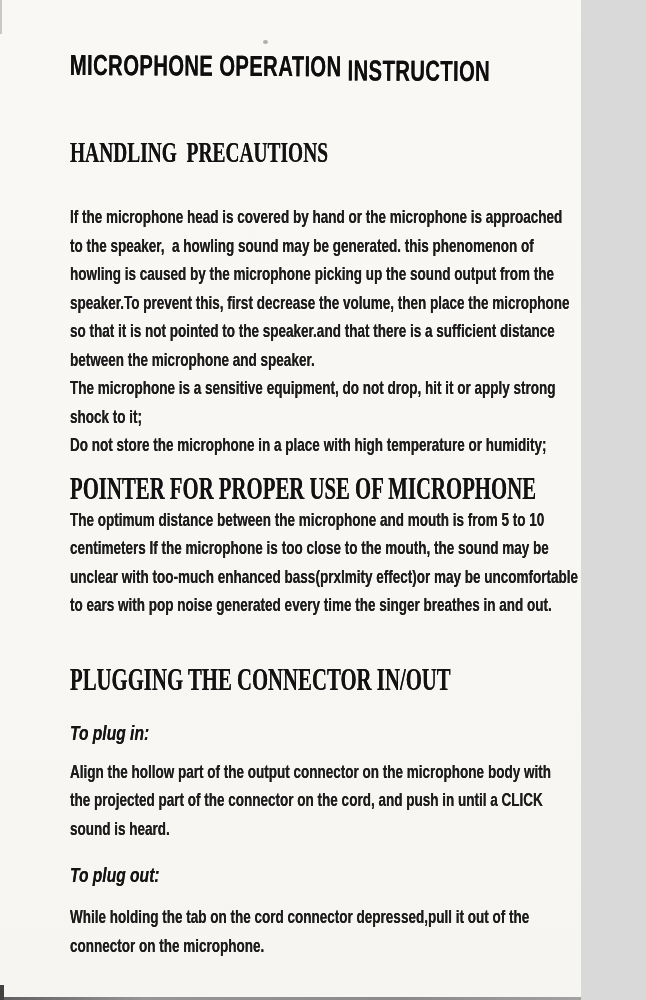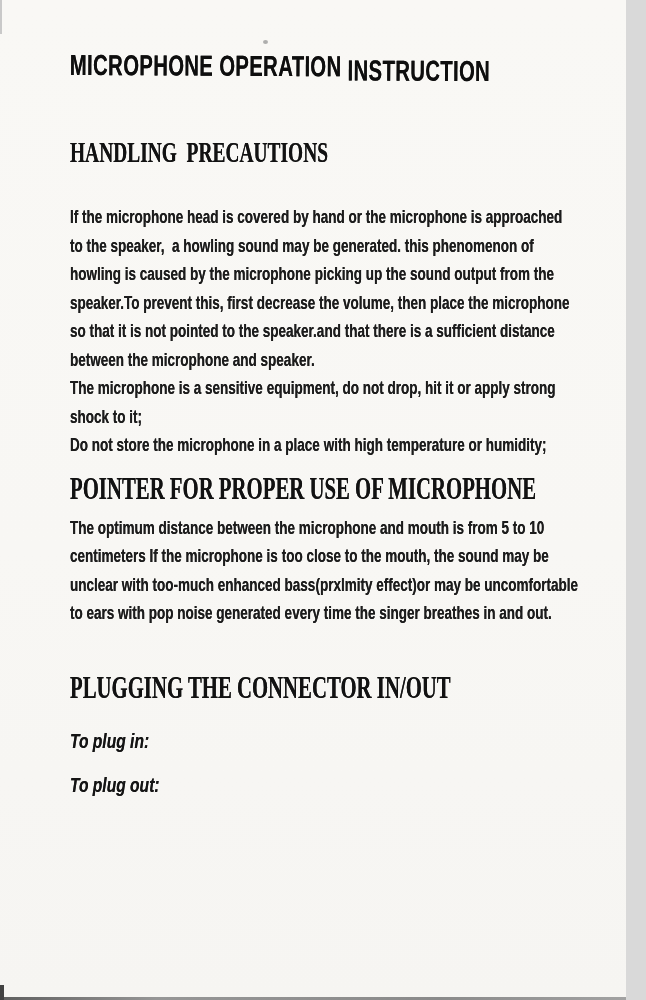--- a/index.html
+++ b/index.html
@@ -1,20 +1,20 @@
 <!DOCTYPE html>
 <html><head>
 <meta charset="utf-8">
 <style>
   html, body { margin: 0; padding: 0; }
   body { background: #d9d9d9; font-family: "Liberation Sans", sans-serif; }
 
   .page {
     position: relative;
-    width: 626px;
+    width: 581px;
     height: 1000px;
     box-sizing: border-box;
     margin: 0;
     padding: 48px 40px 0 70px;
     background: linear-gradient(180deg, #f9f8f5 0%, #f8f7f4 55%, #f6f5f2 100%);
     overflow: hidden;
     color: #1a1a1a;
   }
 
   
@@ -57,21 +57,21 @@
   .para .line {
     white-space: pre;
     font-weight: bold;
     font-size: 18.5px;
     line-height: 28.5px;
     color: #1c1c1c;
     transform: scaleX(0.73);
     transform-origin: left center;
   }
   .p-handling { margin-top: 34px; }
-  .p-pointer  { margin-top: 8px; }
+  .p-pointer  { }
   .p-plug-in  { margin-top: 13px; }
   .p-plug-out { margin-top: 16px; }
 
   h3.sub-label {
     margin: 0;
     font-weight: bold;
     font-style: italic;
     font-size: 20px;
     line-height: 24px;
     white-space: pre;
@@ -139,20 +139,29 @@
         <div class="line">centimeters If the microphone is too close to the mouth, the sound may be</div>
         <div class="line">unclear with too-much enhanced bass(prxlmity effect)or may be uncomfortable</div>
         <div class="line">to ears with pop noise generated every time the singer breathes in and out.</div>
       </div>
   </section>
 
   <section>
     <h2 class="section-heading h-plugging">PLUGGING THE CONNECTOR IN/OUT</h2>
 
     <h3 class="sub-label sub-in">To plug in:</h3>
+    <div class="para p-plug-in">
+        <div class="line">Align the hollow part of the output connector on the microphone body with</div>
+        <div class="line">the projected part of the connector on the cord, and push in until a CLICK</div>
+        <div class="line">sound is heard.</div>
+      </div>
 
     <h3 class="sub-label sub-out">To plug out:</h3>
+    <div class="para p-plug-out">
+        <div class="line">While holding the tab on the cord connector depressed,pull it out of the</div>
+        <div class="line">connector on the microphone.</div>
+      </div>
   </section>
 
   <div class="edge-bottom"></div>
   <div class="edge-corner"></div>
 
 </div>
 
 </body></html>

